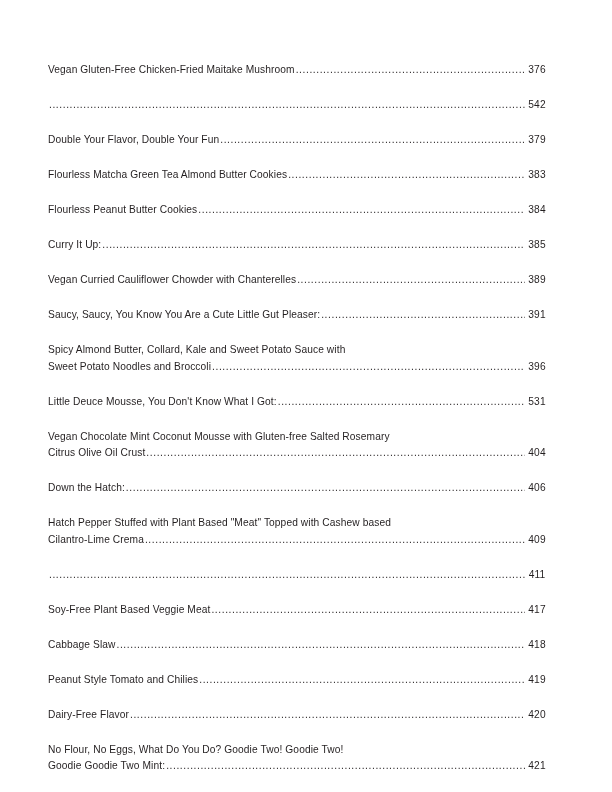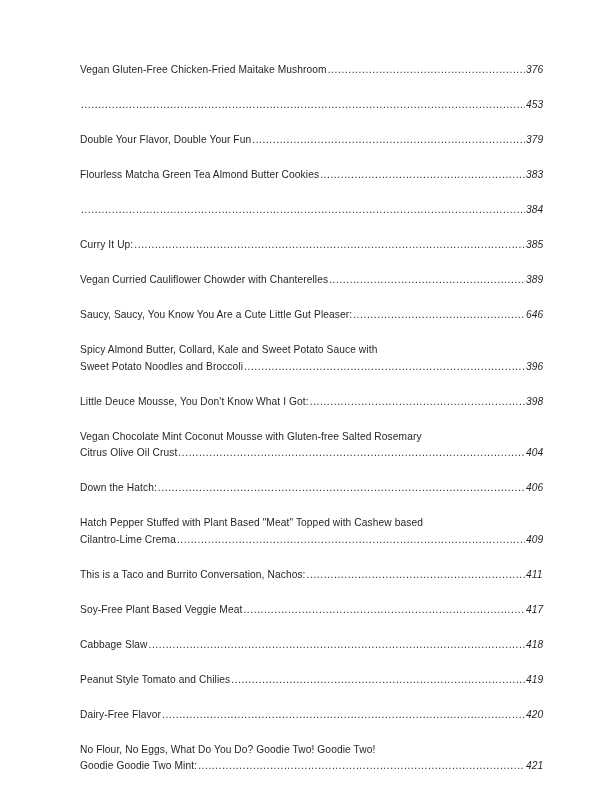--- a/index.html
+++ b/index.html
@@ -11,21 +11,21 @@
     height: 792px;
     background: #ffffff;
     font-family: "Liberation Sans", sans-serif;
     color: #231f20;
   }
   .page {
     position: relative;
     width: 612px;
     height: 792px;
     box-sizing: border-box;
-    padding: 62px 64px 0 80px;
+    padding: 62px 64px 0 48px;
   }
   .toc {
     display: block;
   }
   .toc-entry {
     display: block;
     margin-bottom: 18.5px;
     font-size: 10.2px;
     line-height: 1.62;
     letter-spacing: 0.01em;
@@ -44,60 +44,60 @@
     overflow: hidden;
     white-space: nowrap;
     font-size: 10.2px;
     letter-spacing: 0.6px;
     color: #231f20;
     margin: 0 1px;
     min-width: 4px;
   }
   .entry-page {
     flex: 0 0 auto;
-    text-align: left;
+    text-align: center;
     min-width: 22px;
     white-space: pre;
-    font-style: italic;
   }
 </style>
 </head>
 <body>
 
 <div class="page">
   <div class="toc" id="toc">
       <div class="toc-entry">
         <div class="entry-line">
           <span class="entry-title">Vegan Gluten-Free Chicken-Fried Maitake Mushroom</span>
           <span class="leader">.......................................................................................................................................................................................................</span>
           <span class="entry-page">376</span>
         </div>
       </div>
       <div class="toc-entry">
         <div class="entry-line">
           <span class="leader">.......................................................................................................................................................................................................</span>
-          <span class="entry-page">453</span>
+          <span class="entry-page">542</span>
         </div>
       </div>
       <div class="toc-entry">
         <div class="entry-line">
           <span class="entry-title">Double Your Flavor, Double Your Fun</span>
           <span class="leader">.......................................................................................................................................................................................................</span>
           <span class="entry-page">379</span>
         </div>
       </div>
       <div class="toc-entry">
         <div class="entry-line">
           <span class="entry-title">Flourless Matcha Green Tea Almond Butter Cookies</span>
           <span class="leader">.......................................................................................................................................................................................................</span>
           <span class="entry-page">383</span>
         </div>
       </div>
       <div class="toc-entry">
         <div class="entry-line">
+          <span class="entry-title">Flourless Peanut Butter Cookies</span>
           <span class="leader">.......................................................................................................................................................................................................</span>
           <span class="entry-page">384</span>
         </div>
       </div>
       <div class="toc-entry">
         <div class="entry-line">
           <span class="entry-title">Curry It Up:</span>
           <span class="leader">.......................................................................................................................................................................................................</span>
           <span class="entry-page">385</span>
         </div>
@@ -106,38 +106,38 @@
         <div class="entry-line">
           <span class="entry-title">Vegan Curried Cauliflower Chowder with Chanterelles</span>
           <span class="leader">.......................................................................................................................................................................................................</span>
           <span class="entry-page">389</span>
         </div>
       </div>
       <div class="toc-entry">
         <div class="entry-line">
           <span class="entry-title">Saucy, Saucy, You Know You Are a Cute Little Gut Pleaser:</span>
           <span class="leader">.......................................................................................................................................................................................................</span>
-          <span class="entry-page">646</span>
+          <span class="entry-page">391</span>
         </div>
       </div>
       <div class="toc-entry">
         <div class="entry-line">
           <span class="entry-title">Spicy Almond Butter, Collard, Kale and Sweet Potato Sauce with</span>
         </div>
         <div class="entry-line">
           <span class="entry-title">Sweet Potato Noodles and Broccoli</span>
           <span class="leader">.......................................................................................................................................................................................................</span>
           <span class="entry-page">396</span>
         </div>
       </div>
       <div class="toc-entry">
         <div class="entry-line">
           <span class="entry-title">Little Deuce Mousse, You Don't Know What I Got:</span>
           <span class="leader">.......................................................................................................................................................................................................</span>
-          <span class="entry-page">398</span>
+          <span class="entry-page">531</span>
         </div>
       </div>
       <div class="toc-entry">
         <div class="entry-line">
           <span class="entry-title">Vegan Chocolate Mint Coconut Mousse with Gluten-free Salted Rosemary</span>
         </div>
         <div class="entry-line">
           <span class="entry-title">Citrus Olive Oil Crust</span>
           <span class="leader">.......................................................................................................................................................................................................</span>
           <span class="entry-page">404</span>
@@ -155,21 +155,20 @@
           <span class="entry-title">Hatch Pepper Stuffed with Plant Based "Meat" Topped with Cashew based</span>
         </div>
         <div class="entry-line">
           <span class="entry-title">Cilantro-Lime Crema</span>
           <span class="leader">.......................................................................................................................................................................................................</span>
           <span class="entry-page">409</span>
         </div>
       </div>
       <div class="toc-entry">
         <div class="entry-line">
-          <span class="entry-title">This is a Taco and Burrito Conversation, Nachos:</span>
           <span class="leader">.......................................................................................................................................................................................................</span>
           <span class="entry-page">411</span>
         </div>
       </div>
       <div class="toc-entry">
         <div class="entry-line">
           <span class="entry-title">Soy-Free Plant Based Veggie Meat</span>
           <span class="leader">.......................................................................................................................................................................................................</span>
           <span class="entry-page">417</span>
         </div>

